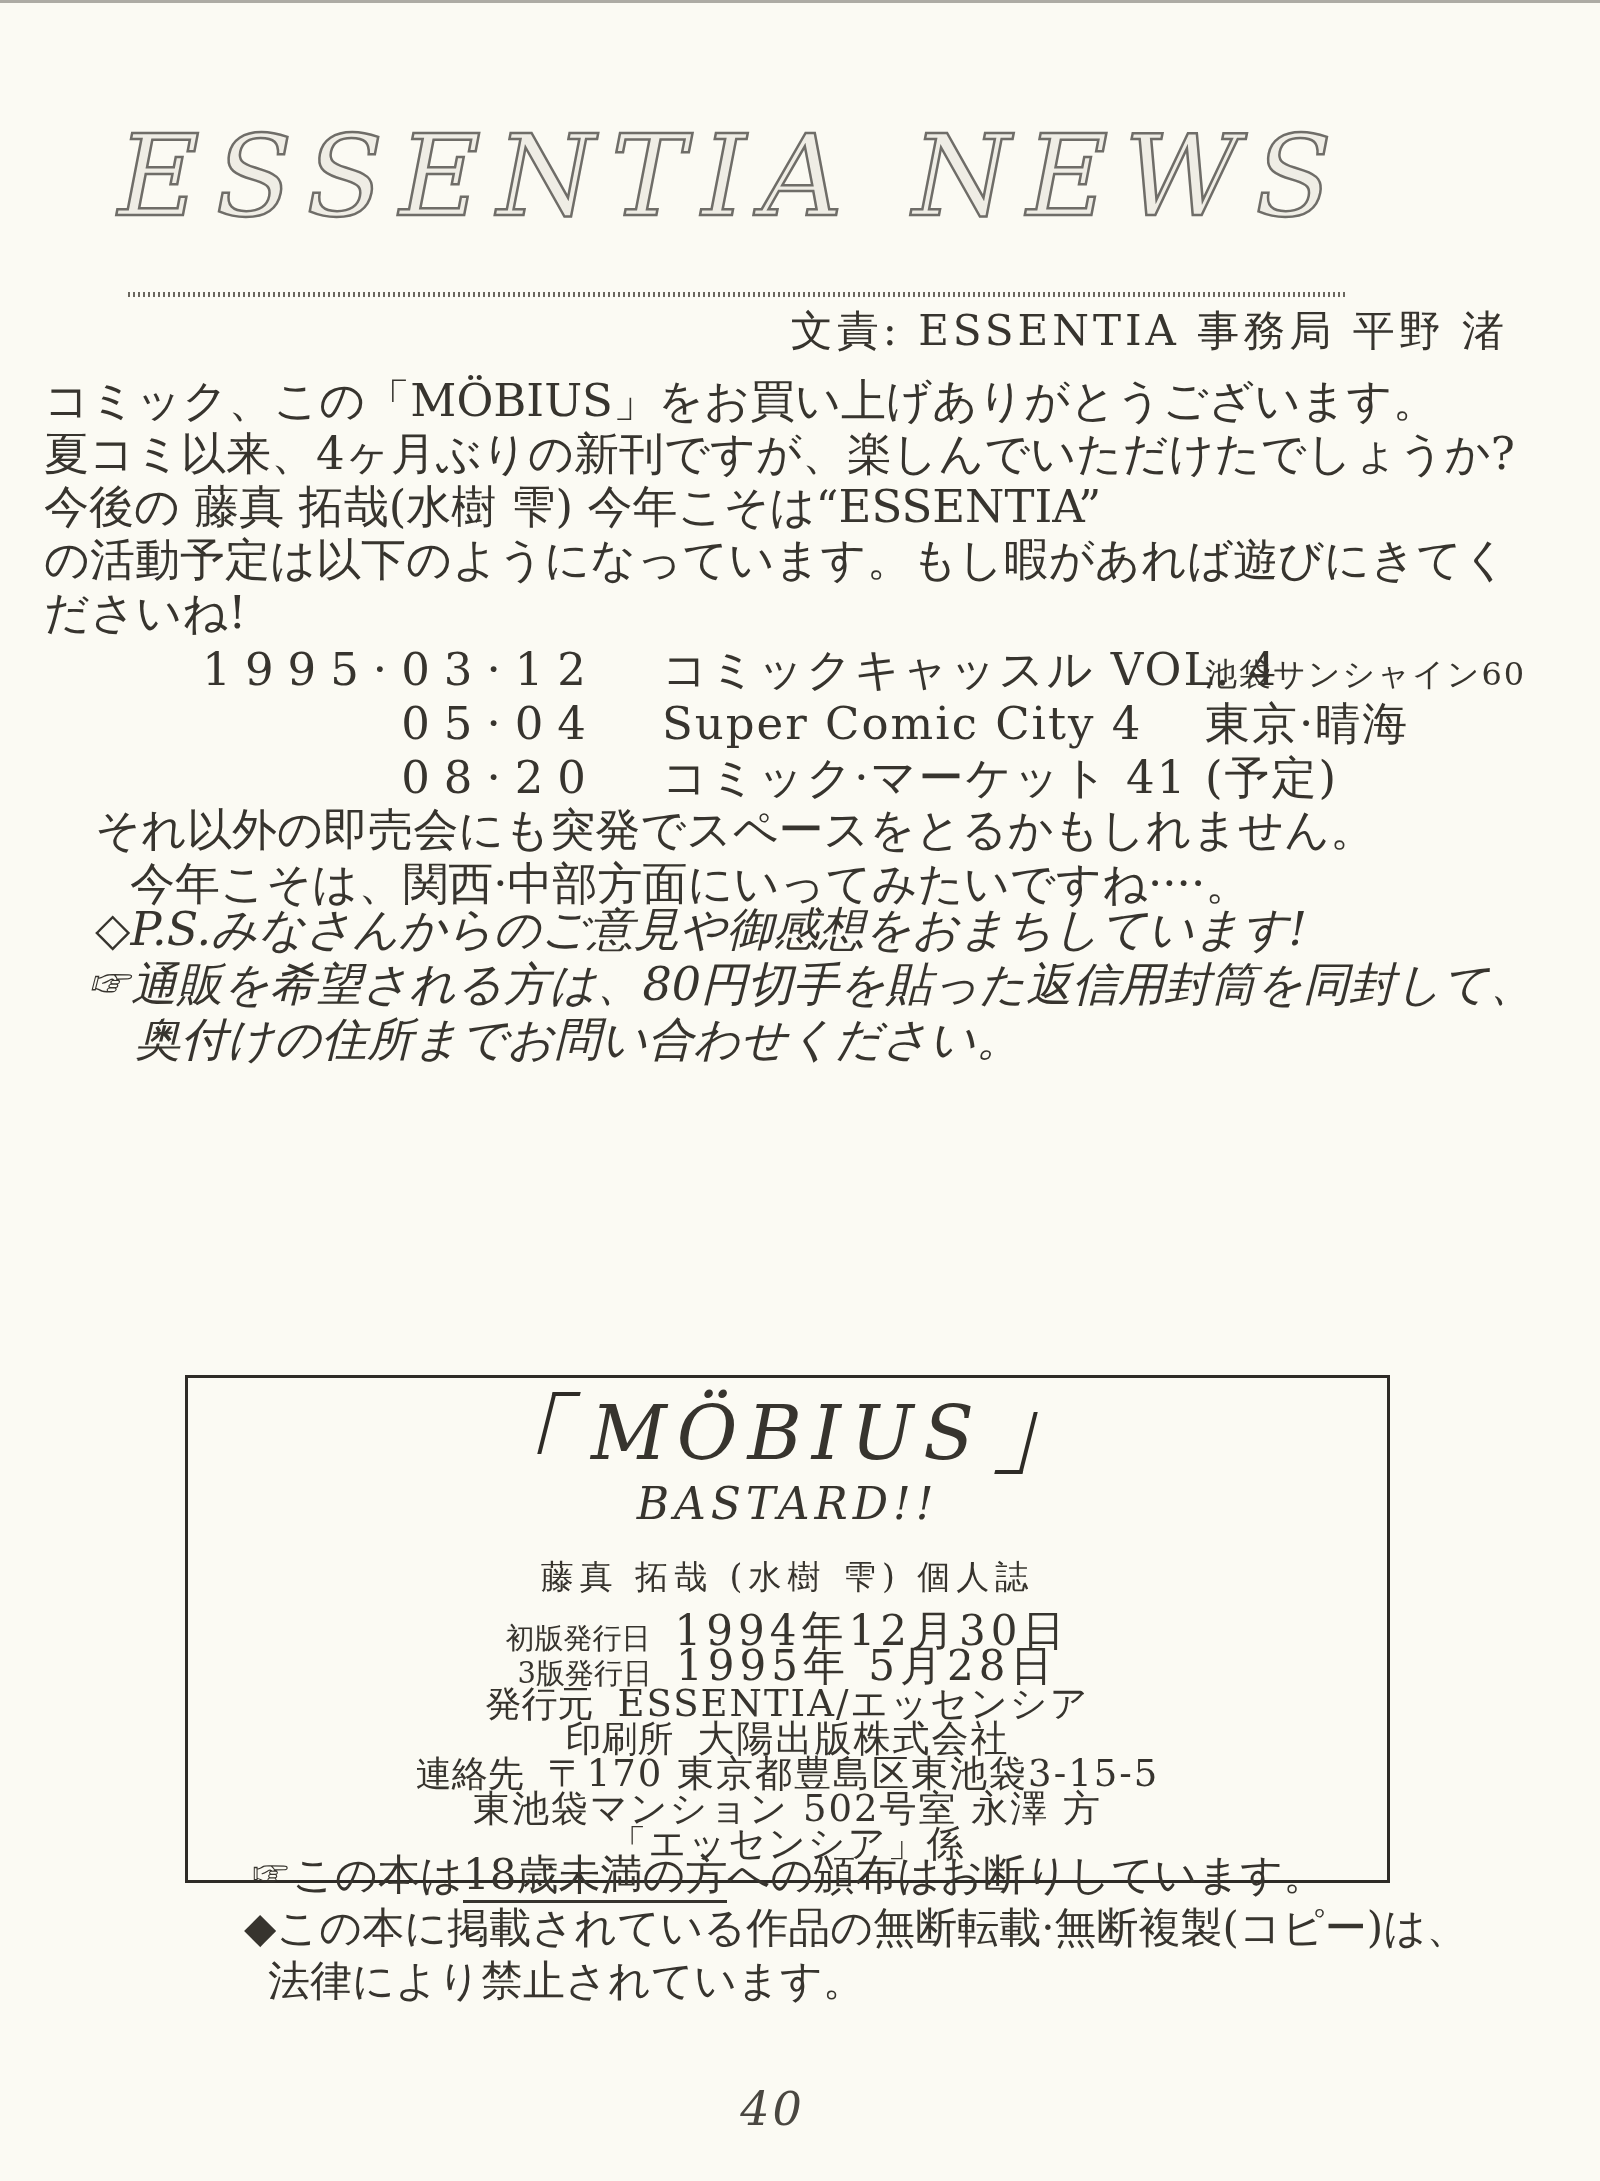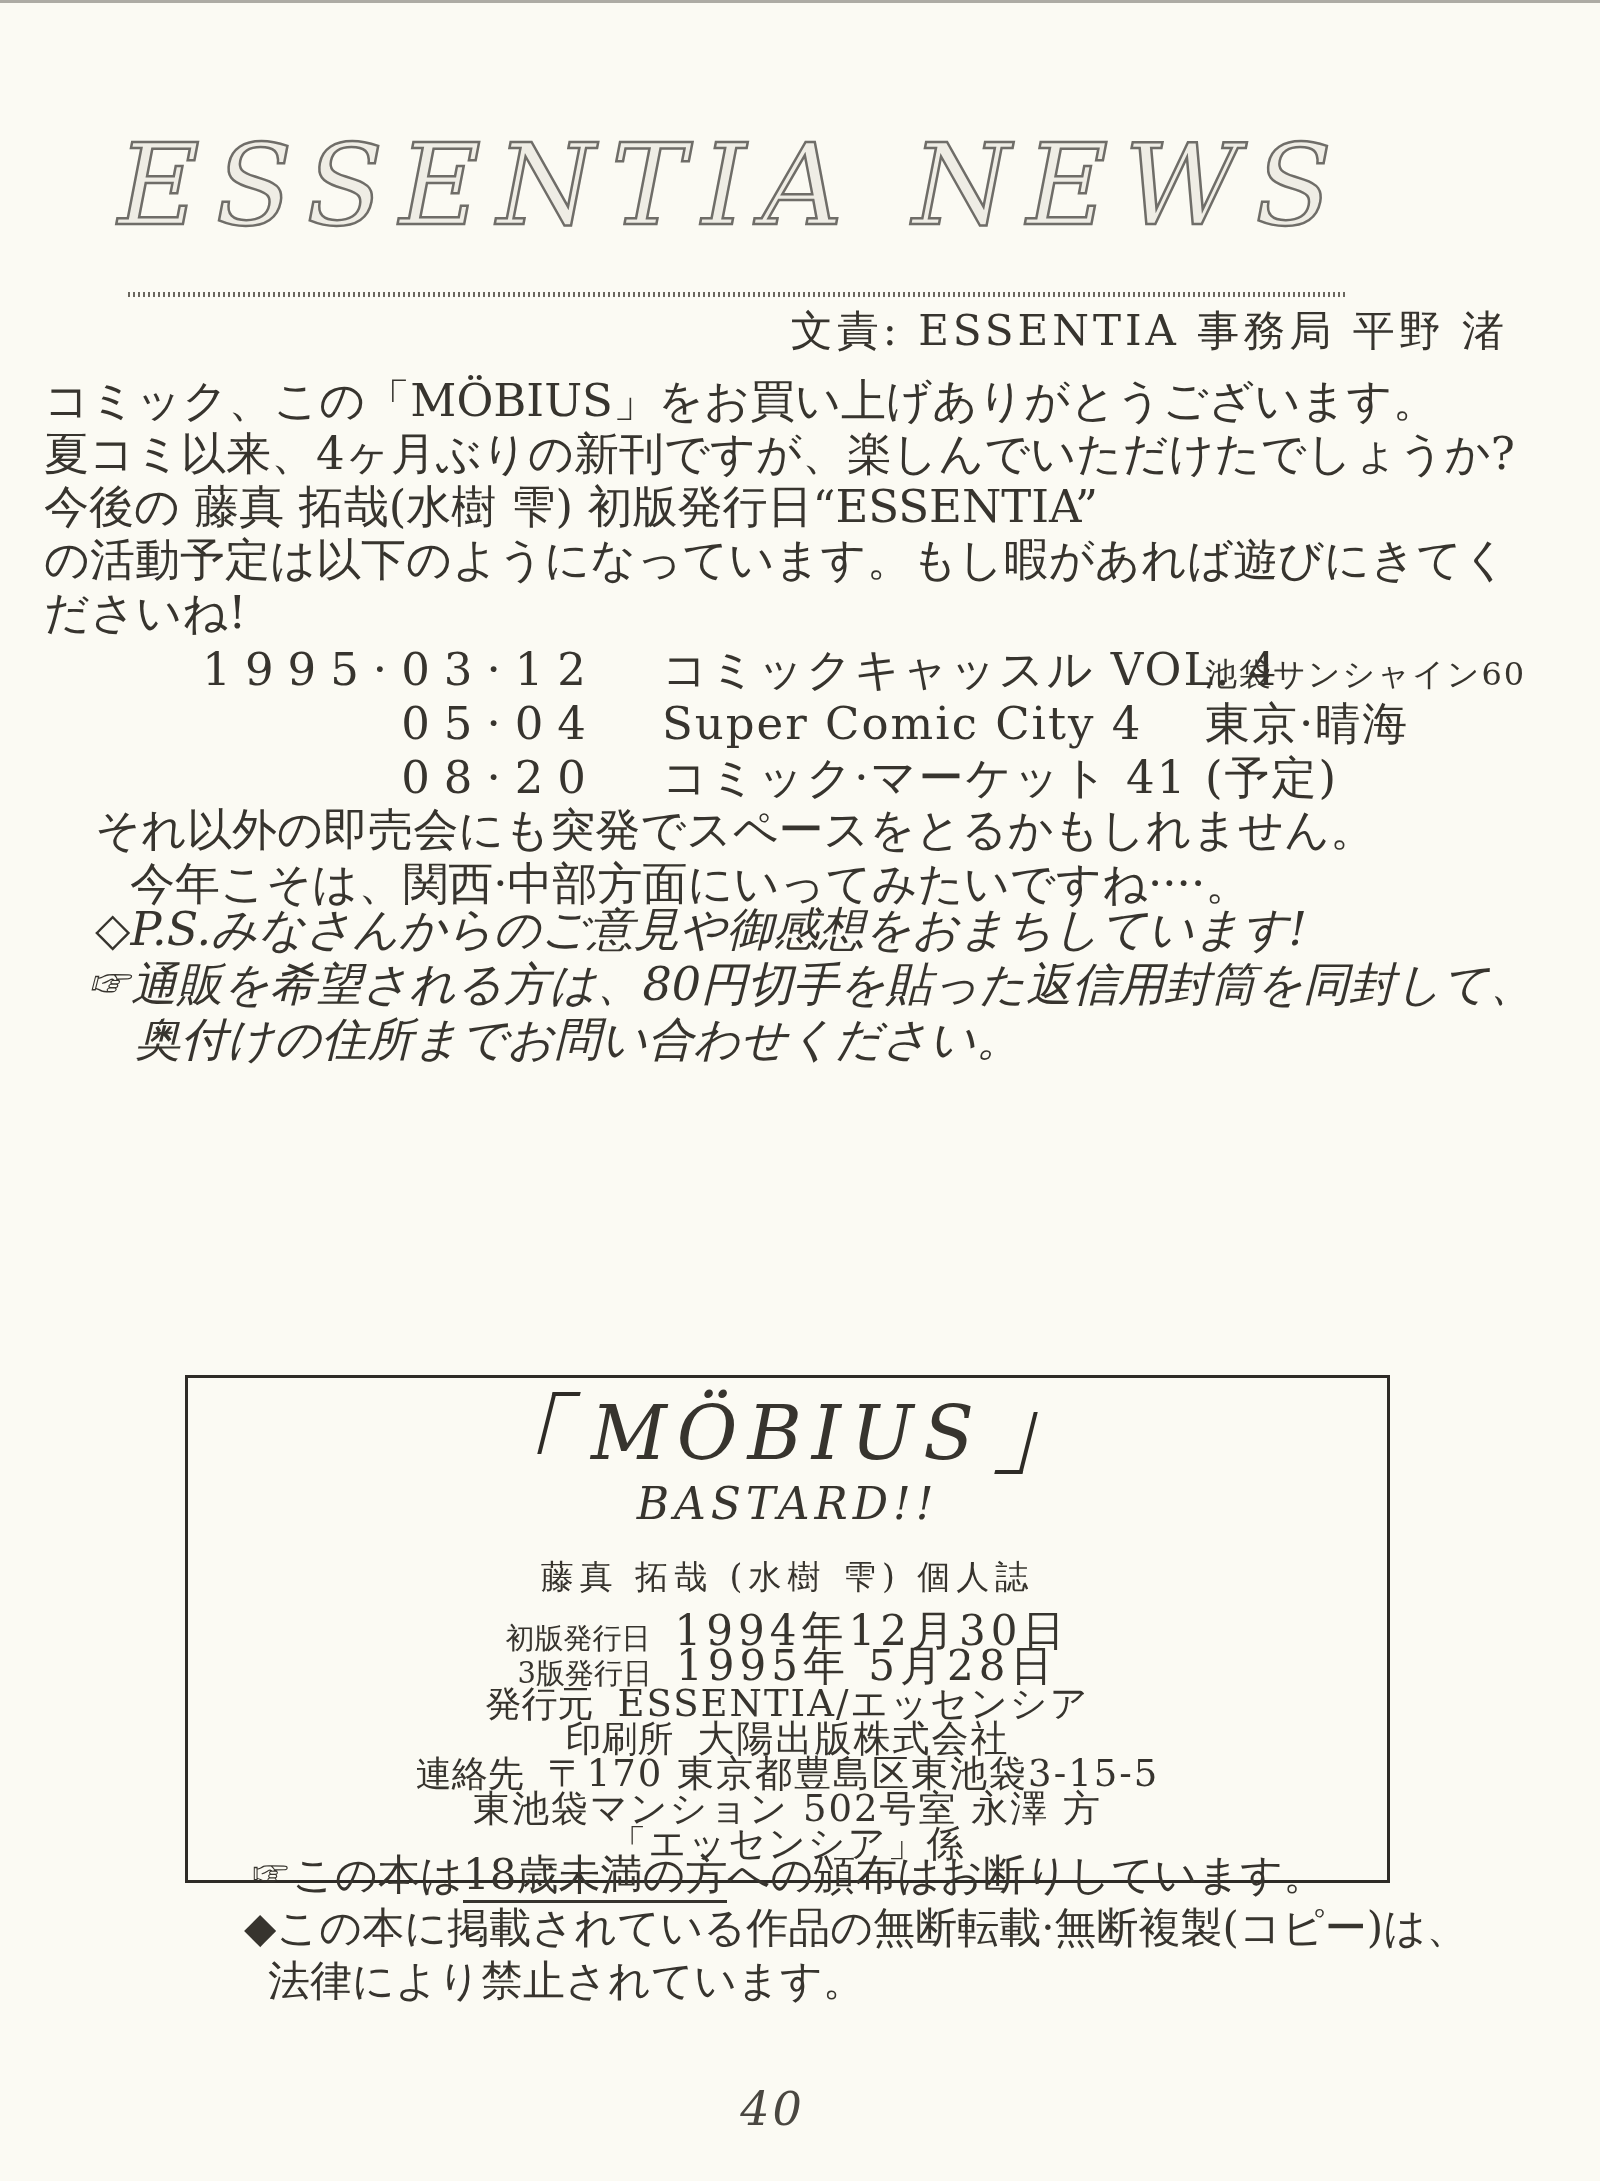--- a/index.html
+++ b/index.html
@@ -19,21 +19,20 @@
   }
   
   .news-title{
     position:absolute;left:118px;top:118px;width:1230px;
     display:flex;justify-content:space-between;align-items:center;
     font-size:112px;line-height:1.05;font-style:italic;
     letter-spacing:16px;
     color:#efede5;
     -webkit-text-stroke:2.5px #6f6d68;
     white-space:nowrap;
-    margin-top:9px;
   }
   .title-rule{
     position:absolute;left:128px;top:292px;width:1218px;height:5px;
     background:repeating-linear-gradient(90deg,#6a675f 0 2px,rgba(0,0,0,0) 2px 5px);
   }
   .byline{
     position:absolute;right:92px;top:303px;
     font-size:42px;letter-spacing:4px;white-space:nowrap;
   }
   
@@ -107,21 +106,21 @@
   <div class="news-title">
     <span>ESSENTIA</span>
     <span>NEWS</span>
   </div>
   <div class="title-rule"></div>
   <div class="byline">文責: ESSENTIA 事務局  平野  渚</div>
 
   <div class="intro">
     <div>コミック、この「MÖBIUS」をお買い上げありがとうございます。</div>
     <div>夏コミ以来、4ヶ月ぶりの新刊ですが、楽しんでいただけたでしょうか?</div>
-    <div>今後の  藤真  拓哉(水樹  雫)  初版発行日“ESSENTIA”</div>
+    <div>今後の  藤真  拓哉(水樹  雫)  今年こそは“ESSENTIA”</div>
     <div>の活動予定は以下のようになっています。もし暇があれば遊びにきてく</div>
     <div>ださいね!</div>
   </div>
 
   <div class="schedule">
     <div class="sched-row">
       <span class="sched-date">1995·03·12</span>
       <span class="sched-event">コミックキャッスル  VOL. 4</span>
       <span class="sched-note sm">池袋サンシャイン60</span>
     </div>

